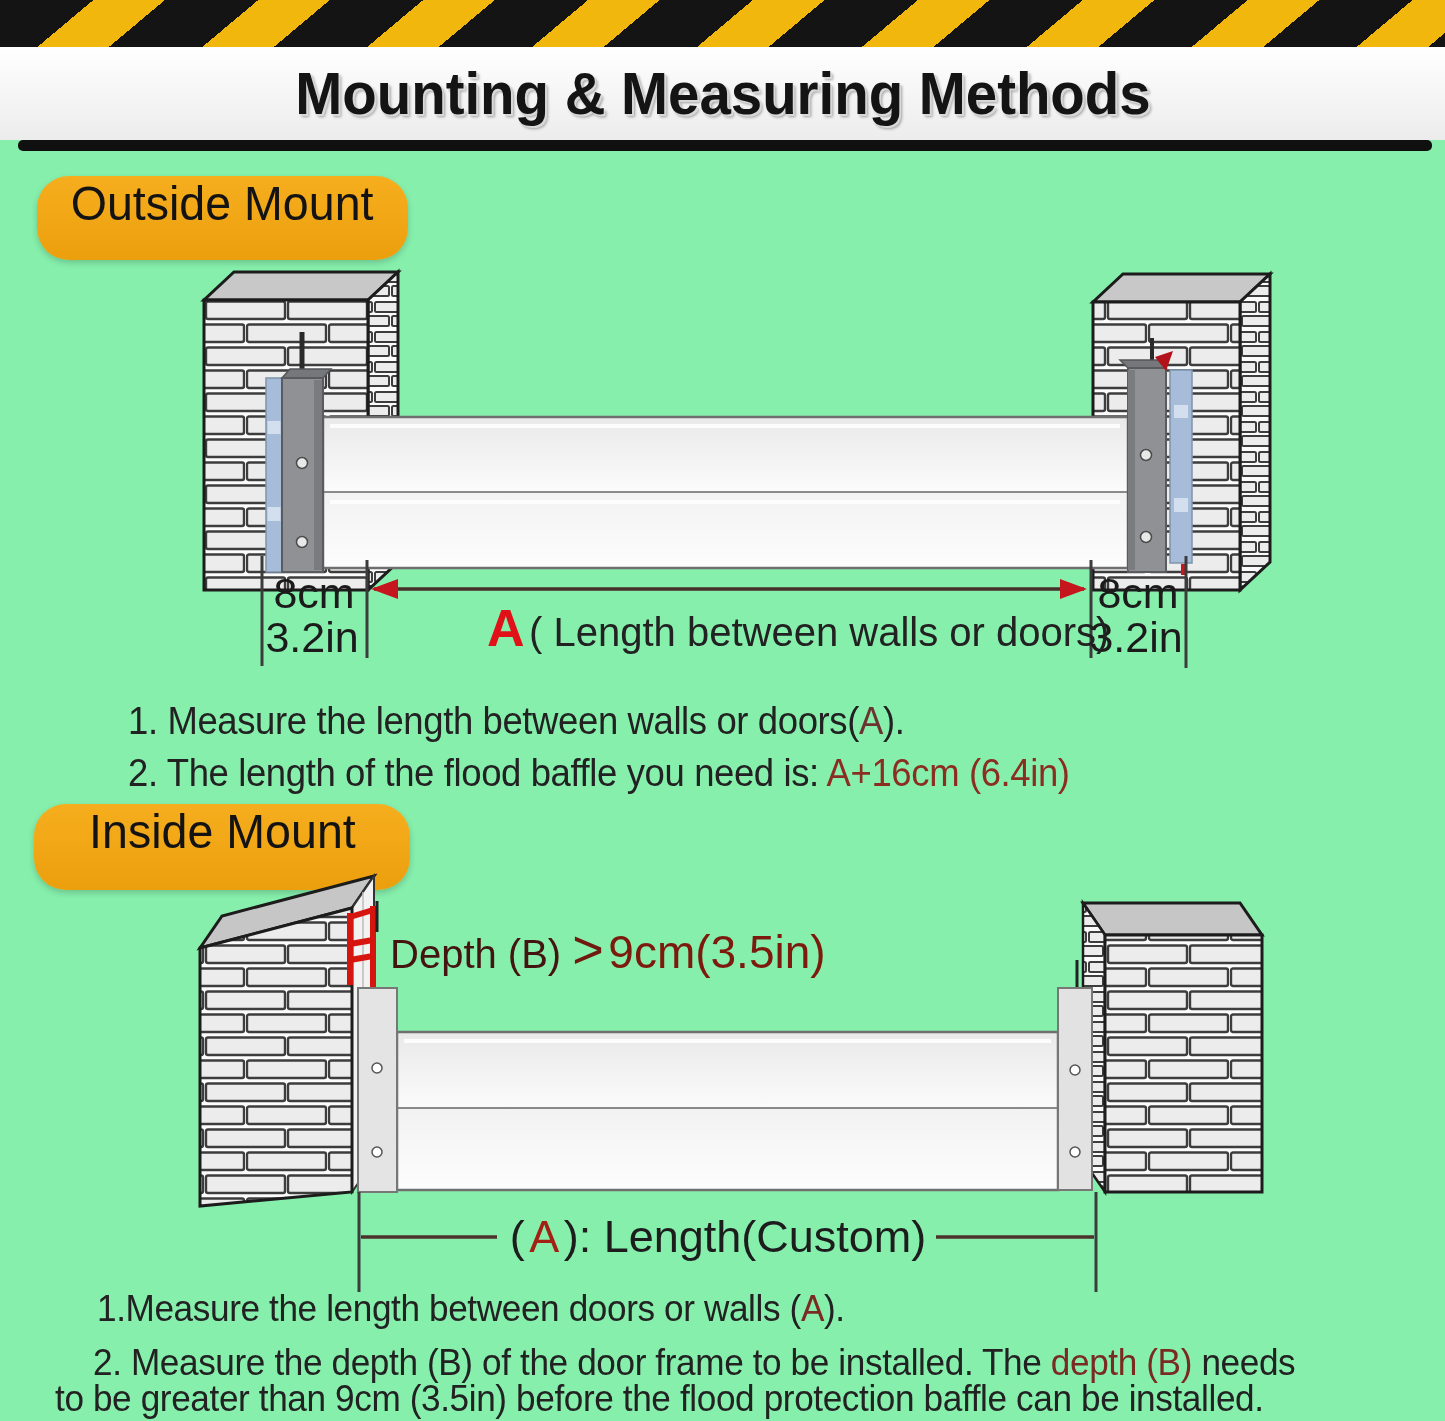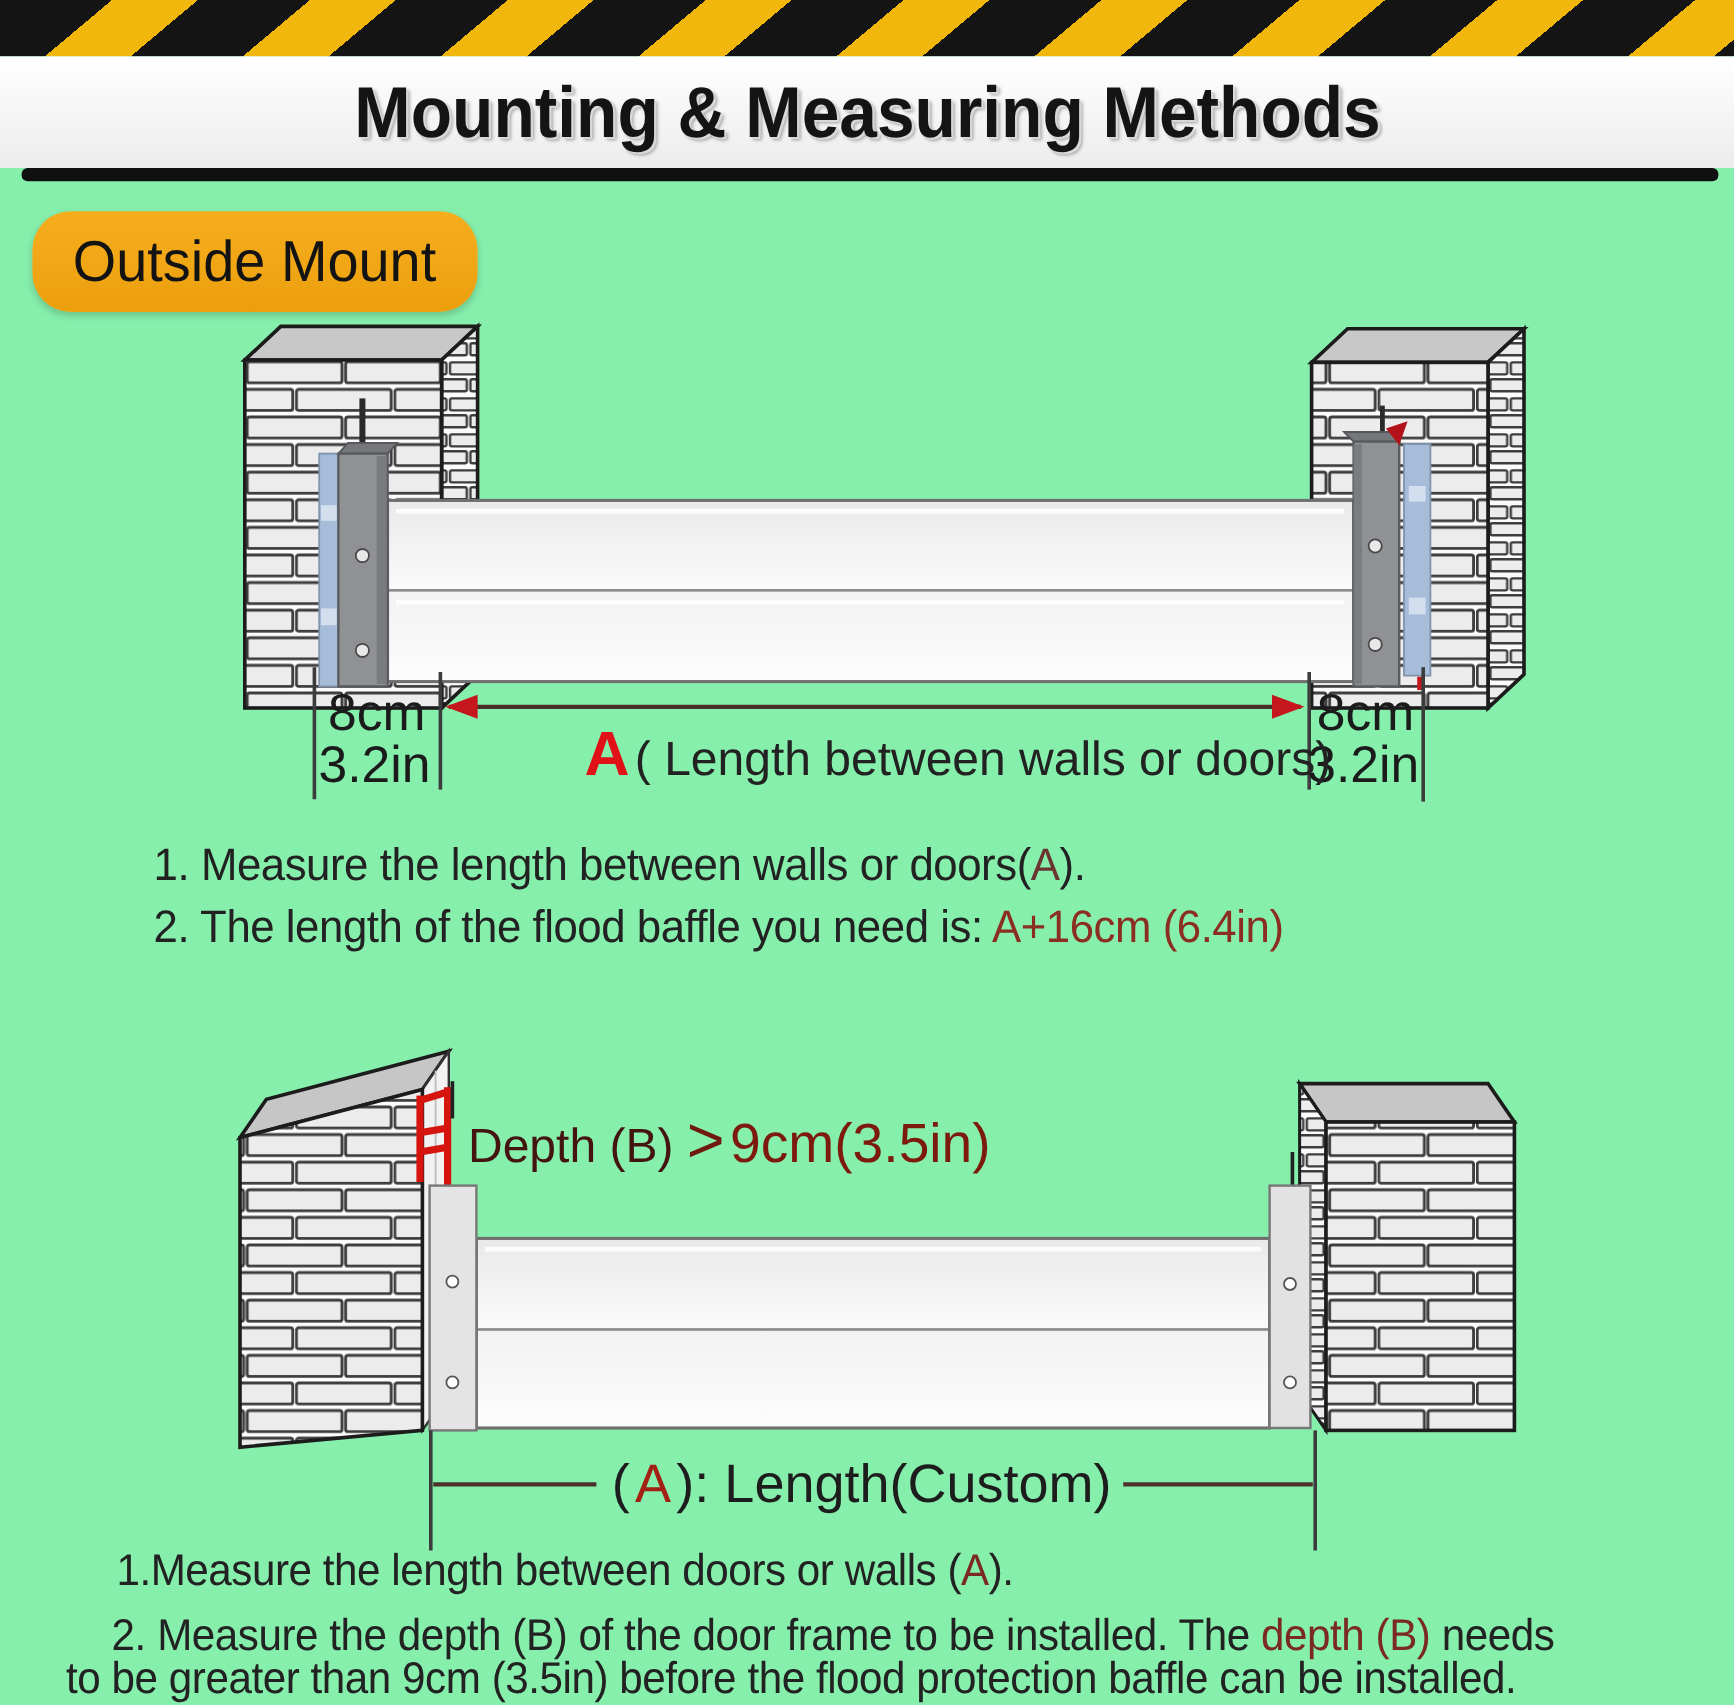--- a/index.html
+++ b/index.html
@@ -21,23 +21,24 @@
     font-size:60px;font-weight:700;color:#141414;white-space:nowrap;
     transform:scaleX(0.94);transform-origin:center;
     text-shadow:2px 2px 0 #d8d8d8,3px 3px 3px rgba(0,0,0,0.35);
   }
   .blackbar{
     position:absolute;left:18px;top:140px;width:1414px;height:11px;
     background:#101010;border-radius:5px;
   }
   
   .badge{
-    position:absolute;display:flex;align-items:center;justify-content:center;
+    position:absolute;display:flex;align-items:flex-start;justify-content:center;
     background:linear-gradient(#f6ae1e,#ec9f0d);border-radius:32px;
     box-shadow:0 3px 6px rgba(0,0,0,0.18);
+    margin-left:10px;
   }
   .badge-outside{left:27px;top:176px;width:371px;height:84px;}
   .badge-inside{left:24px;top:804px;width:376px;height:86px;}
   .badge span{
     font-size:48px;color:#131313;white-space:nowrap;
     transform:scaleX(0.97);transform-origin:center;
   }
   
   svg.diagrams{position:absolute;left:0;top:0;width:1445px;height:1421px;}
   svg text{font-family:"Liberation Sans",sans-serif;}
@@ -62,20 +63,23 @@
 <div class="page">
 
   <div class="hazard"></div>
   <div class="titleband">
     <div class="title">Mounting &amp; Measuring Methods</div>
   </div>
   <div class="blackbar"></div>
 
   <div class="badge badge-outside">
     <span>Outside Mount</span>
+  </div>
+  <div class="badge badge-inside">
+    <span>Inside Mount</span>
   </div>
 
   <svg class="diagrams" viewBox="0 0 1445 1421">
     <defs>
       <pattern id="bricks" width="82" height="46" patternUnits="userSpaceOnUse">
         <rect width="82" height="46" fill="#fcfcfc"></rect>
         <g fill="#ececec" stroke="#3d3d3d" stroke-width="2.4">
           <rect x="1" y="2.5" width="79" height="17.5" rx="2"></rect>
           <rect x="-40" y="25.5" width="79" height="17.5" rx="2"></rect>
           <rect x="42" y="25.5" width="79" height="17.5" rx="2"></rect>

